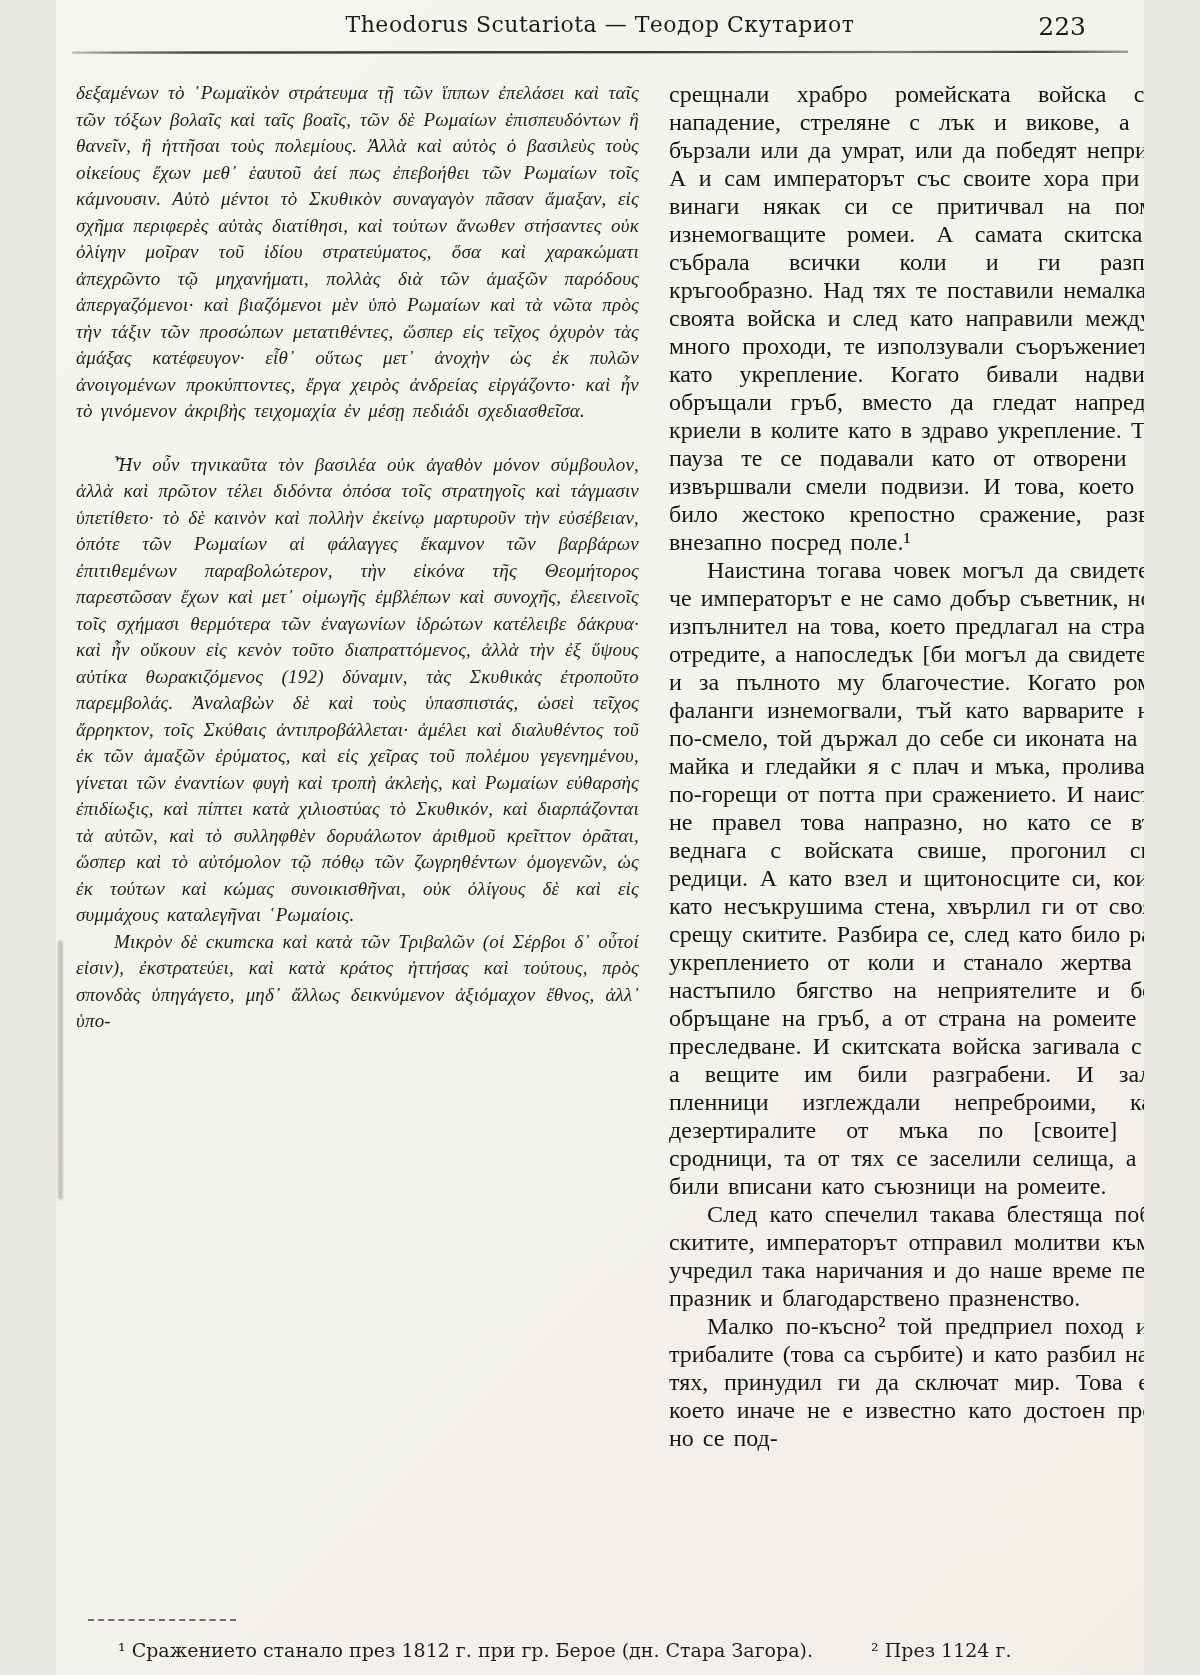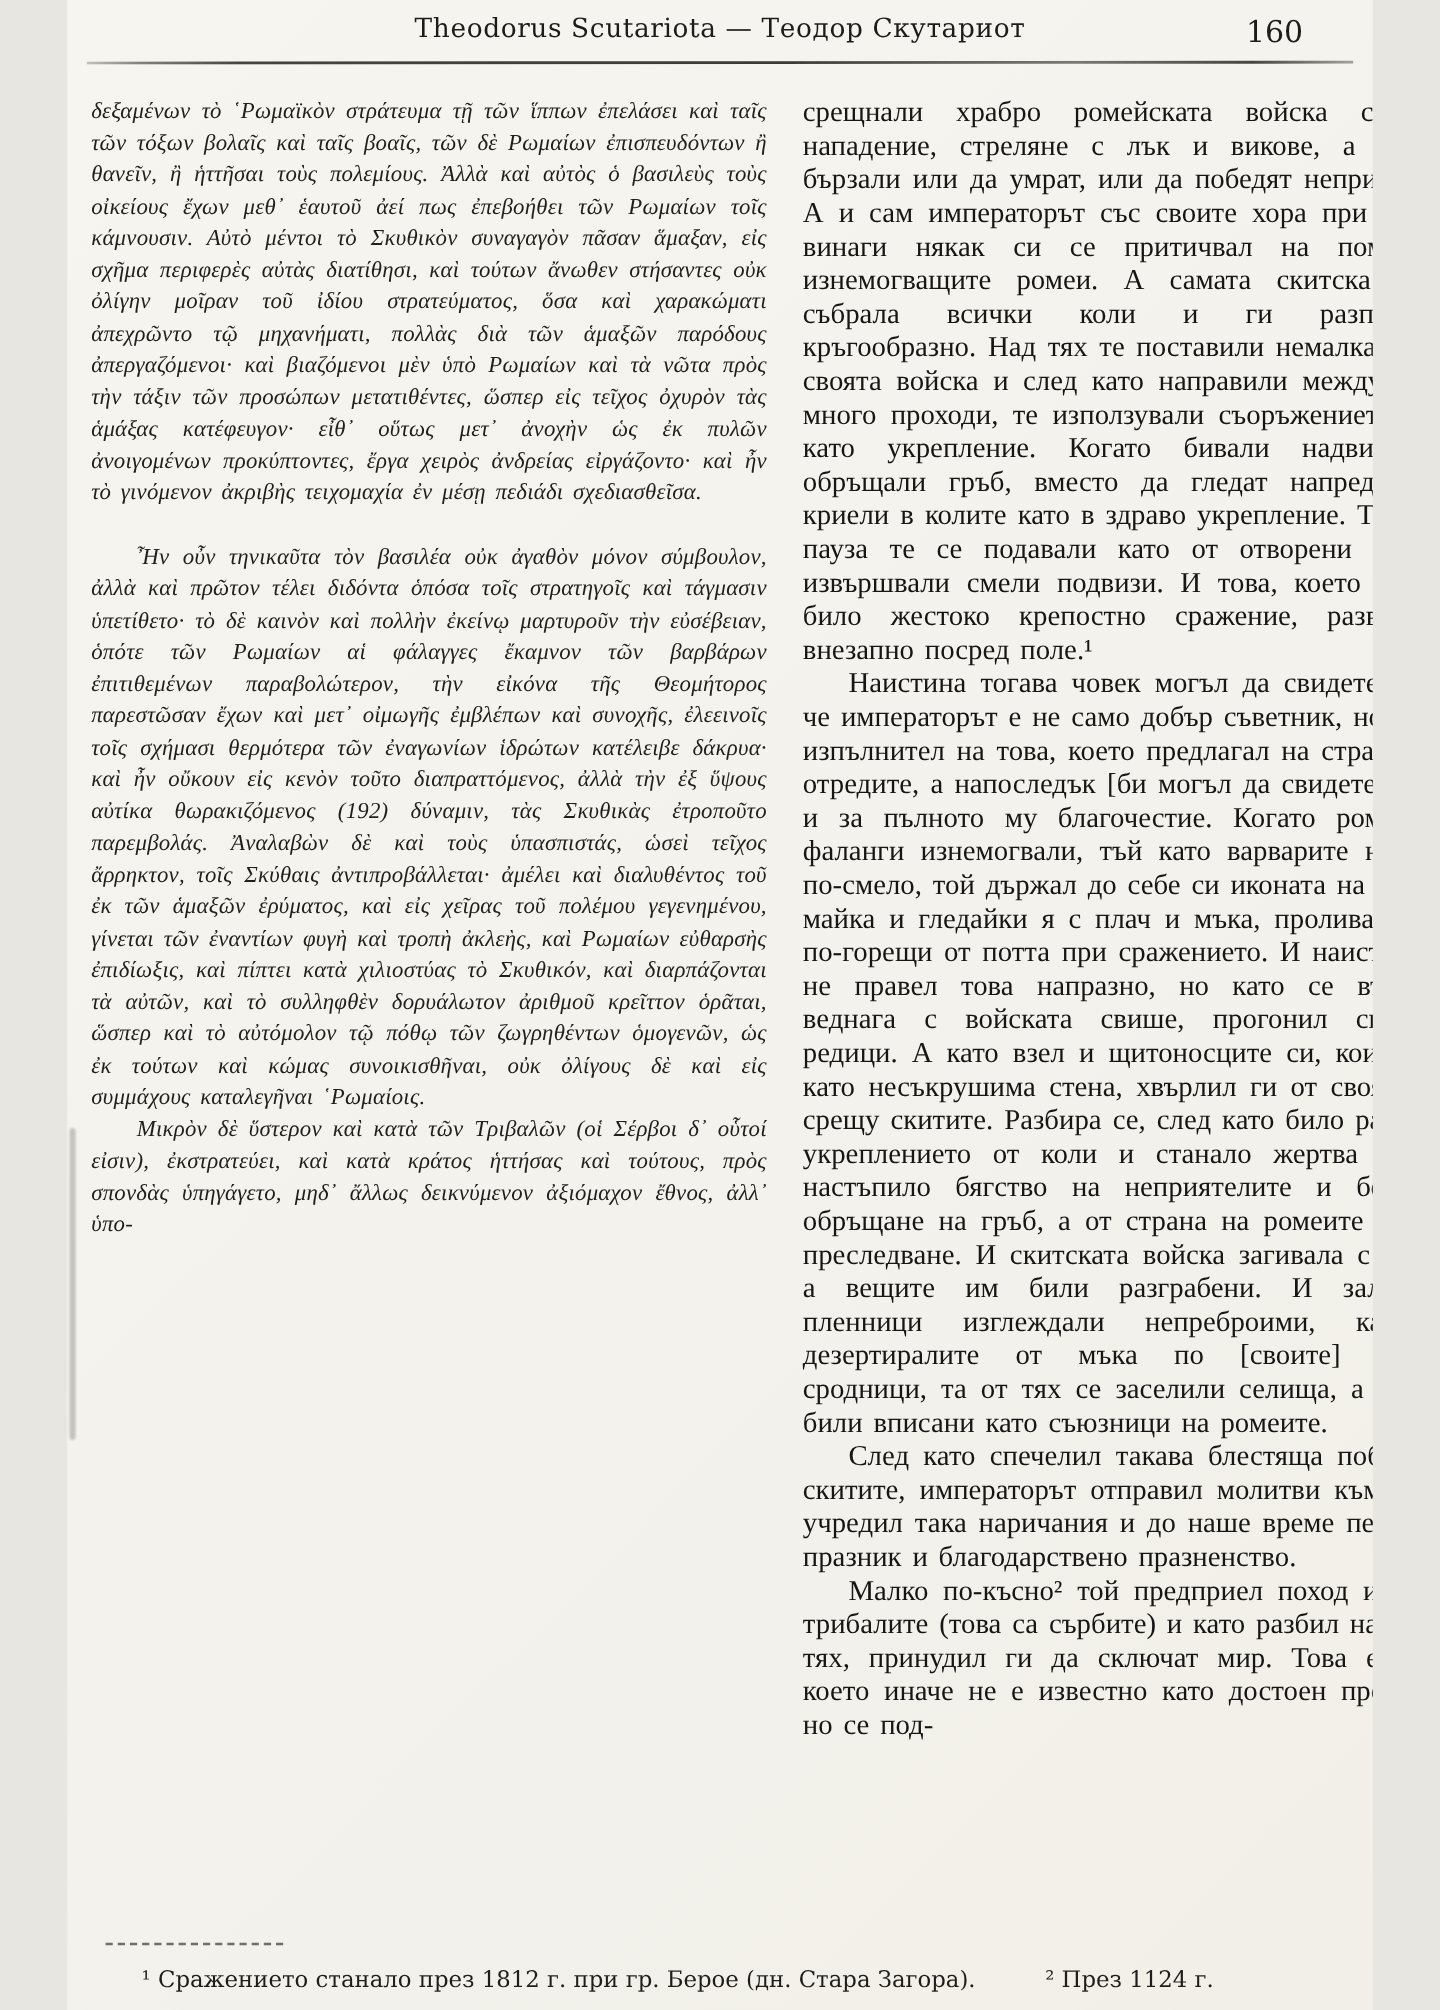--- a/index.html
+++ b/index.html
@@ -118,33 +118,33 @@
     filter: blur(1px);
   }
 </style>
 </head>
 <body>
 
 <div class="page">
 
   <div class="header">
     <div class="header-title">Theodorus Scutariota — Теодор Скутариот</div>
-    <div class="page-number">160</div>
+    <div class="page-number">223</div>
   </div>
 
   <div class="header-rule"></div>
 
   <div class="scan-smudge-left"></div>
 
   <div class="columns">
 
     <div class="col greek-col">
       <p>δεξαμένων τὸ ῾Ρωμαϊκὸν στράτευμα τῇ τῶν ἵππων ἐπελάσει καὶ ταῖς τῶν τόξων βολαῖς καὶ ταῖς βοαῖς, τῶν δὲ Ρωμαίων ἐπισπευδόντων ἢ θανεῖν, ἢ ἡττῆσαι τοὺς πολεμίους. Ἀλλὰ καὶ αὐτὸς ὁ βασιλεὺς τοὺς οἰκείους ἔχων μεθ᾽ ἑαυτοῦ ἀεί πως ἐπεβοήθει τῶν Ρωμαίων τοῖς κάμνουσιν. Αὐτὸ μέντοι τὸ Σκυθικὸν συναγαγὸν πᾶσαν ἅμαξαν, εἰς σχῆμα περιφερὲς αὐτὰς διατίθησι, καὶ τούτων ἄνωθεν στήσαντες οὐκ ὀλίγην μοῖραν τοῦ ἰδίου στρατεύματος, ὅσα καὶ χαρακώματι ἀπεχρῶντο τῷ μηχανήματι, πολλὰς διὰ τῶν ἁμαξῶν παρόδους ἀπεργαζόμενοι· καὶ βιαζόμενοι μὲν ὑπὸ Ρωμαίων καὶ τὰ νῶτα πρὸς τὴν τάξιν τῶν προσώπων μετατιθέντες, ὥσπερ εἰς τεῖχος ὀχυρὸν τὰς ἁμάξας κατέφευγον· εἶθ᾽ οὕτως μετ᾽ ἀνοχὴν ὡς ἐκ πυλῶν ἀνοιγομένων προκύπτοντες, ἔργα χειρὸς ἀνδρείας εἰργάζοντο· καὶ ἦν τὸ γινόμενον ἀκριβὴς τειχομαχία ἐν μέσῃ πεδιάδι σχεδιασθεῖσα.</p>
       <p class="indent gap-small">Ἦν οὖν τηνικαῦτα τὸν βασιλέα οὐκ ἀγαθὸν μόνον σύμβουλον, ἀλλὰ καὶ πρῶτον τέλει διδόντα ὁπόσα τοῖς στρατηγοῖς καὶ τάγμασιν ὑπετίθετο· τὸ δὲ καινὸν καὶ πολλὴν ἐκείνῳ μαρτυροῦν τὴν εὐσέβειαν, ὁπότε τῶν Ρωμαίων αἱ φάλαγγες ἔκαμνον τῶν βαρβάρων ἐπιτιθεμένων παραβολώτερον, τὴν εἰκόνα τῆς Θεομήτορος παρεστῶσαν ἔχων καὶ μετ᾽ οἰμωγῆς ἐμβλέπων καὶ συνοχῆς, ἐλεεινοῖς τοῖς σχήμασι θερμότερα τῶν ἐναγωνίων ἱδρώτων κατέλειβε δάκρυα· καὶ ἦν οὔκουν εἰς κενὸν τοῦτο διαπραττόμενος, ἀλλὰ τὴν ἐξ ὕψους αὐτίκα θωρακιζόμενος (192) δύναμιν, τὰς Σκυθικὰς ἐτροποῦτο παρεμβολάς. Ἀναλαβὼν δὲ καὶ τοὺς ὑπασπιστάς, ὡσεὶ τεῖχος ἄρρηκτον, τοῖς Σκύθαις ἀντιπροβάλλεται· ἀμέλει καὶ διαλυθέντος τοῦ ἐκ τῶν ἁμαξῶν ἐρύματος, καὶ εἰς χεῖρας τοῦ πολέμου γεγενημένου, γίνεται τῶν ἐναντίων φυγὴ καὶ τροπὴ ἀκλεὴς, καὶ Ρωμαίων εὐθαρσὴς ἐπιδίωξις, καὶ πίπτει κατὰ χιλιοστύας τὸ Σκυθικόν, καὶ διαρπάζονται τὰ αὐτῶν, καὶ τὸ συλληφθὲν δορυάλωτον ἀριθμοῦ κρεῖττον ὁρᾶται, ὥσπερ καὶ τὸ αὐτόμολον τῷ πόθῳ τῶν ζωγρηθέντων ὁμογενῶν, ὡς ἐκ τούτων καὶ κώμας συνοικισθῆναι, οὐκ ὀλίγους δὲ καὶ εἰς συμμάχους καταλεγῆναι ῾Ρωμαίοις.</p>
-      <p class="indent">Μικρὸν δὲ ὕστερον καὶ κατὰ τῶν Τριβαλῶν (οἱ Σέρβοι δ᾽ οὗτοί εἰσιν), ἐκστρατεύει, καὶ κατὰ κράτος ἡττήσας καὶ τούτους, πρὸς σπονδὰς ὑπηγάγετο, μηδ᾽ ἄλλως δεικνύμενον ἀξιόμαχον ἔθνος, ἀλλ᾽ ὑπο-</p>
+      <p class="indent">Μικρὸν δὲ скитска καὶ κατὰ τῶν Τριβαλῶν (οἱ Σέρβοι δ᾽ οὗτοί εἰσιν), ἐκστρατεύει, καὶ κατὰ κράτος ἡττήσας καὶ τούτους, πρὸς σπονδὰς ὑπηγάγετο, μηδ᾽ ἄλλως δεικνύμενον ἀξιόμαχον ἔθνος, ἀλλ᾽ ὑπο-</p>
     </div>
 
     <div class="col bulgarian-col">
       <p>срещнали храбро ромейската войска с конно нападение, стреляне с лък и викове, а ромеите бързали или да умрат, или да победят неприятелите. А и сам императорът със своите хора при себе си винаги някак си се притичвал на помощ на изнемогващите ромеи. А самата скитска войска събрала всички коли и ги разположила кръгообразно. Над тях те поставили немалка част от своята войска и след като направили между колите много проходи, те използували съоръжението почти като укрепление. Когато бивали надвивани и обръщали гръб, вместо да гледат напред, те се криели в колите като в здраво укрепление. Така след пауза те се подавали като от отворени врати и извършвали смели подвизи. И това, което ставало, било жестоко крепостно сражение, развило се внезапно посред поле.¹</p>
       <p class="indent">Наистина тогава човек могъл да свидетелствува, че императорът е не само добър съветник, но и пръв изпълнител на това, което предлагал на стратезите и отредите, а напоследък [би могъл да свидетелствува] и за пълното му благочестие. Когато ромейските фаланги изнемогвали, тъй като варварите нападали по-смело, той държал до себе си иконата на божията майка и гледайки я с плач и мъка, проливал сълзи, по-горещи от потта при сражението. И наистина той не правел това напразно, но като се въоръжил веднага с войската свише, прогонил скитските редици. А като взел и щитоносците си, които били като несъкрушима стена, хвърлил ги от своя страна срещу скитите. Разбира се, след като било разкъсано укреплението от коли и станало жертва на боя, настъпило бягство на неприятелите и безславно обръщане на гръб, а от страна на ромеите упорито преследване. И скитската войска загивала с хиляди, а вещите им били разграбени. И заловените пленници изглеждали непреброими, както и дезертиралите от мъка по [своите] пленени сродници, та от тях се заселили селища, а немалко били вписани като съюзници на ромеите.</p>
       <p class="indent">След като спечелил такава блестяща победа над скитите, императорът отправил молитви към бога и учредил така наричания и до наше време печенежки празник и благодарствено празненство.</p>
       <p class="indent">Малко по-късно² той предприел поход и против трибалите (това са сърбите) и като разбил напълно и тях, принудил ги да сключат мир. Това е племе, което иначе не е известно като достоен противник, но се под-</p>
     </div>
 
   </div>

